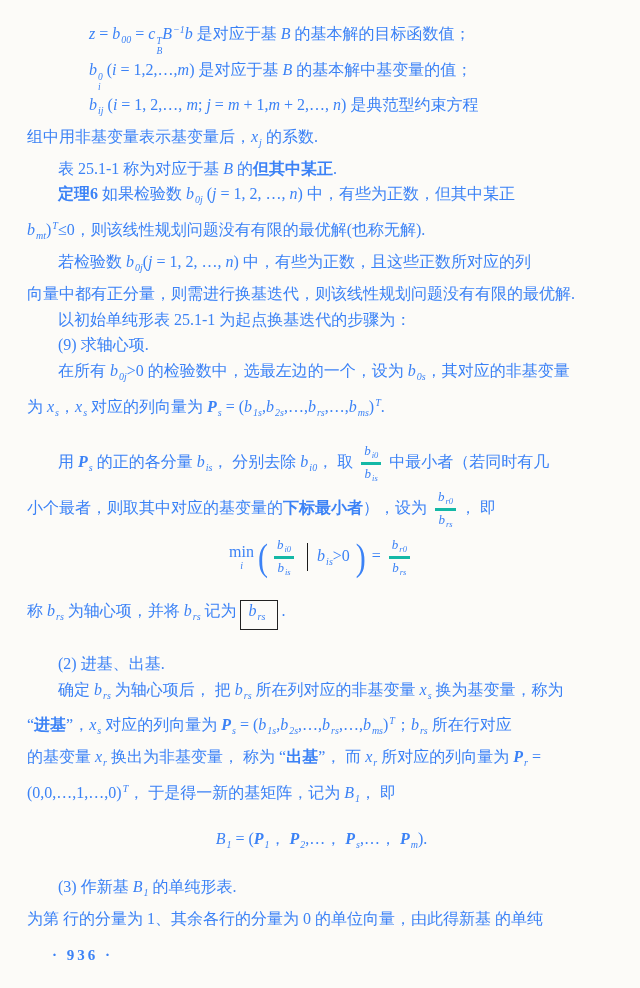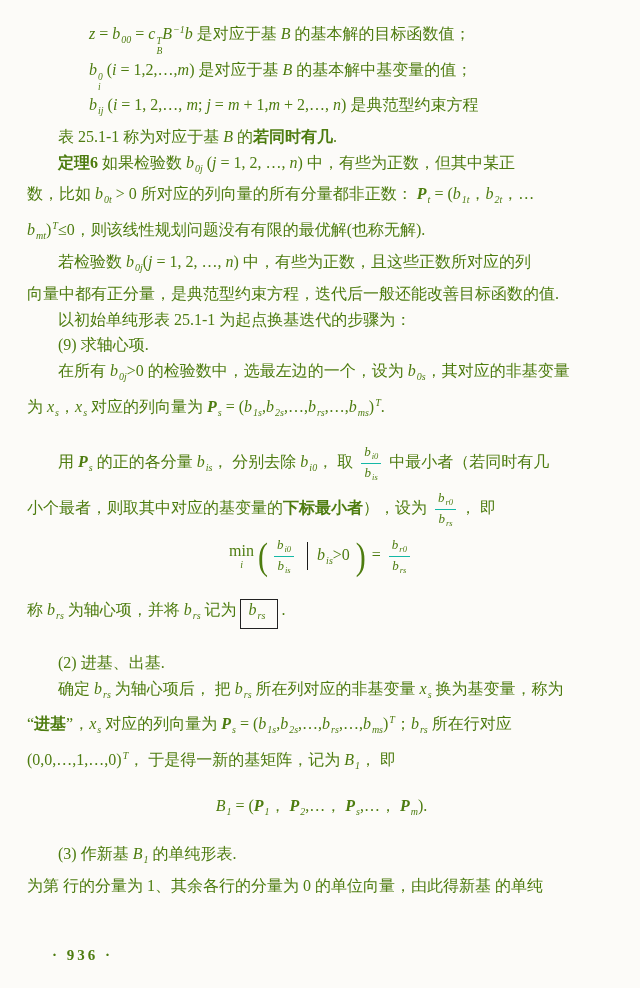--- a/index.html
+++ b/index.html
@@ -1,21 +1,21 @@
 <!DOCTYPE html>
 <html><head>
 <meta charset="utf-8">
 <style>
   html,body{margin:0;padding:0;background:#e8e6e2;}
   #page{
     position:relative;
     width:640px;height:988px;
     margin:0 auto;
     background:#fcfbf8;
-    color:#4d7c0f;
+    color:#3b82f6;
     font-family:"Liberation Serif","DejaVu Serif",serif;
     font-size:16px;
     overflow:hidden;
     box-sizing:border-box;
     padding:17px 24px 17px 27px;
   }
   #content{width:100%;}
   .line{line-height:25.8px;white-space:nowrap;}
   .para{margin-left:31px;}
   .flush{margin-left:0;}
@@ -31,21 +31,21 @@
   .grp{white-space:nowrap;}
 
   .sb{font-size:10px;font-style:italic;vertical-align:-4px;margin-left:1px;letter-spacing:0;}
   .sp{font-size:10px;font-style:italic;vertical-align:6px;margin-left:1px;}
 
   .stack{display:inline-flex;flex-direction:column;align-items:flex-start;
          font-size:9.5px;line-height:1.08;vertical-align:-5px;font-style:italic;margin-left:1px;}
 
   .frac{display:inline-flex;flex-direction:column;align-items:center;vertical-align:middle;
         font-size:13px;line-height:1.2;margin:0 4px;}
-  .frac .num{border-bottom:1px solid #14b8a6;padding:0 3px 1px 3px;}
+  .frac .num{border-bottom:3px solid #14b8a6;padding:0 3px 1px 3px;}
   .frac .den{padding-top:1px;}
   .frac .sb{font-size:8.5px;vertical-align:-3px;}
 
   .boxed{display:inline-block;border:1.5px solid #222;padding:0 12px 2px 8px;margin:0 3px;line-height:20px;}
 
   .bigp{display:inline-block;font-size:30px;font-weight:400;vertical-align:middle;
         transform:scaleY(1.25);line-height:0;margin:0 2px;}
   .mbar{display:inline-block;width:1px;height:28px;background:#1a1a1a;vertical-align:middle;margin:0 9px;}
   .munder{display:inline-flex;flex-direction:column;align-items:center;vertical-align:middle;
           line-height:1;margin-right:2px;}
@@ -61,26 +61,26 @@
   <div id="content">
       <div class="line item1"><span class="var">z</span> = <span class="grp"><span class="var">b</span><span class="sb">00</span></span> = <span class="grp"><span class="var">c</span><span class="stack">
             <span class="st-sp">T</span>
             <span class="st-sb">B</span>
           </span></span><span class="grp"><span class="var">B</span><span class="sp">−1</span></span><span class="var">b</span>  是对应于基 <span class="var">B</span> 的基本解的目标函数值；</div>
       <div class="line item1"><span class="grp"><span class="var">b</span><span class="stack">
             <span class="st-sp">0</span>
             <span class="st-sb">i</span>
           </span></span> (<span class="var">i</span> = 1,2,…,<span class="var">m</span>)  是对应于基 <span class="var">B</span> 的基本解中基变量的值；</div>
       <div class="line item1"><span class="grp"><span class="var">b</span><span class="sb">ij</span></span> (<span class="var">i</span> = 1, 2,…, <span class="var">m</span>;  <span class="var">j</span> = <span class="var">m</span> + 1,<span class="var">m</span> + 2,…, <span class="var">n</span>) 是典范型约束方程</div>
-      <div class="line para">表 25.1-1  称为对应于基 <span class="var">B</span> 的<span class="cnb">若同时有几</span>.</div>
+      <div class="line flush">组中用非基变量表示基变量后，<span class="grp"><span class="var">x</span><span class="sb">j</span></span> 的系数.</div>
+      <div class="line para">表 25.1-1  称为对应于基 <span class="var">B</span> 的<span class="cnb">但其中某正</span>.</div>
       <div class="line para"><span class="cnb">定理6</span>  如果检验数 <span class="grp"><span class="var">b</span><span class="sb">0j</span></span> (<span class="var">j</span> = 1, 2, …, <span class="var">n</span>) 中，有些为正数，但其中某正</div>
-      <div class="line flush">数，比如 <span class="grp"><span class="var">b</span><span class="sb">0t</span></span> &gt; 0 所对应的列向量的所有分量都非正数：  <span class="grp"><span class="varb">P</span><span class="sb">t</span></span> = (<span class="grp"><span class="var">b</span><span class="sb">1t</span></span>，<span class="grp"><span class="var">b</span><span class="sb">2t</span></span>，…</div>
       <div class="line flush"><span class="grp"><span class="var">b</span><span class="sb">mt</span></span><span class="grp"><span>)</span><span class="sp">T</span></span>≤0，则该线性规划问题没有有限的最优解(也称无解).</div>
       <div class="line para">若检验数 <span class="grp"><span class="var">b</span><span class="sb">0j</span></span>(<span class="var">j</span> = 1, 2, …, <span class="var">n</span>) 中，有些为正数，且这些正数所对应的列</div>
-      <div class="line flush">向量中都有正分量，是典范型约束方程，迭代后一般还能改善目标函数的值.</div>
+      <div class="line flush">向量中都有正分量，则需进行换基迭代，则该线性规划问题没有有限的最优解.</div>
       <div class="line para">以初始单纯形表 25.1-1 为起点换基迭代的步骤为：</div>
       <div class="line para">(9)  求轴心项.</div>
       <div class="line para">在所有 <span class="grp"><span class="var">b</span><span class="sb">0j</span></span>&gt;0 的检验数中，选最左边的一个，设为 <span class="grp"><span class="var">b</span><span class="sb">0s</span></span>，其对应的非基变量</div>
       <div class="line flush">为 <span class="grp"><span class="var">x</span><span class="sb">s</span></span>，<span class="grp"><span class="var">x</span><span class="sb">s</span></span> 对应的列向量为 <span class="grp"><span class="varb">P</span><span class="sb">s</span></span> = (<span class="grp"><span class="var">b</span><span class="sb">1s</span></span>,<span class="grp"><span class="var">b</span><span class="sb">2s</span></span>,…,<span class="grp"><span class="var">b</span><span class="sb">rs</span></span>,…,<span class="grp"><span class="var">b</span><span class="sb">ms</span></span><span class="grp"><span>)</span><span class="sp">T</span></span>.</div>
       <div class="line para tall small-gap-before">用 <span class="grp"><span class="varb">P</span><span class="sb">s</span></span> 的正的各分量 <span class="grp"><span class="var">b</span><span class="sb">is</span></span>， 分别去除 <span class="grp"><span class="var">b</span><span class="sb">i0</span></span>， 取 <span class="frac">
           <span class="num"><span class="grp"><span class="var">b</span><span class="sb">i0</span></span></span>
           <span class="den"><span class="grp"><span class="var">b</span><span class="sb">is</span></span></span>
         </span> 中最小者（若同时有几</div>
       <div class="line flush tall">小个最者，则取其中对应的基变量的<span class="cnb">下标最小者</span>），设为 <span class="frac">
           <span class="num"><span class="grp"><span class="var">b</span><span class="sb">r0</span></span></span>
@@ -93,19 +93,20 @@
           <span class="num"><span class="grp"><span class="var">b</span><span class="sb">i0</span></span></span>
           <span class="den"><span class="grp"><span class="var">b</span><span class="sb">is</span></span></span>
         </span><span class="mbar"></span><span class="grp"><span class="var">b</span><span class="sb">is</span></span>&gt;0 <span class="bigp">)</span> = <span class="frac">
           <span class="num"><span class="grp"><span class="var">b</span><span class="sb">r0</span></span></span>
           <span class="den"><span class="grp"><span class="var">b</span><span class="sb">rs</span></span></span>
         </span></div>
       <div class="line flush tall">称 <span class="grp"><span class="var">b</span><span class="sb">rs</span></span> 为轴心项，并将 <span class="grp"><span class="var">b</span><span class="sb">rs</span></span> 记为<span class="boxed"><span class="grp"><span class="var">b</span><span class="sb">rs</span></span></span>.</div>
       <div class="line para gap-before">(2)  进基、出基.</div>
       <div class="line para">确定 <span class="grp"><span class="var">b</span><span class="sb">rs</span></span> 为轴心项后， 把 <span class="grp"><span class="var">b</span><span class="sb">rs</span></span> 所在列对应的非基变量 <span class="grp"><span class="var">x</span><span class="sb">s</span></span> 换为基变量，称为</div>
       <div class="line flush">“<span class="cnb">进基</span>”，<span class="grp"><span class="var">x</span><span class="sb">s</span></span> 对应的列向量为 <span class="grp"><span class="varb">P</span><span class="sb">s</span></span> = (<span class="grp"><span class="var">b</span><span class="sb">1s</span></span>,<span class="grp"><span class="var">b</span><span class="sb">2s</span></span>,…,<span class="grp"><span class="var">b</span><span class="sb">rs</span></span>,…,<span class="grp"><span class="var">b</span><span class="sb">ms</span></span><span class="grp"><span>)</span><span class="sp">T</span></span>；<span class="grp"><span class="var">b</span><span class="sb">rs</span></span> 所在行对应</div>
+      <div class="line flush">的基变量 <span class="grp"><span class="var">x</span><span class="sb">r</span></span> 换出为非基变量， 称为 “<span class="cnb">出基</span>”， 而 <span class="grp"><span class="var">x</span><span class="sb">r</span></span> 所对应的列向量为  <span class="grp"><span class="varb">P</span><span class="sb">r</span></span> =</div>
       <div class="line flush">(0,0,…,1,…,0<span class="grp"><span>)</span><span class="sp">T</span></span>， 于是得一新的基矩阵，记为 <span class="grp"><span class="var">B</span><span class="sb">1</span></span>， 即</div>
       <div class="line formula"><span class="grp"><span class="var">B</span><span class="sb">1</span></span> = (<span class="grp"><span class="varb">P</span><span class="sb">1</span></span>， <span class="grp"><span class="varb">P</span><span class="sb">2</span></span>,…， <span class="grp"><span class="varb">P</span><span class="sb">s</span></span>,…， <span class="grp"><span class="varb">P</span><span class="sb">m</span></span>).</div>
       <div class="line para">(3)  作新基 <span class="grp"><span class="var">B</span><span class="sb">1</span></span> 的单纯形表.</div>
       <div class="line flush">为第  行的分量为 1、其余各行的分量为 0 的单位向量，由此得新基  的单纯</div>
     </div>
   <div class="pageno">· 936 ·</div>
 </div>
 
 </body></html>

